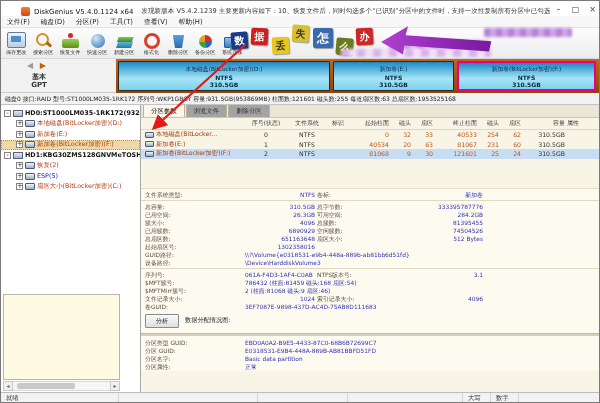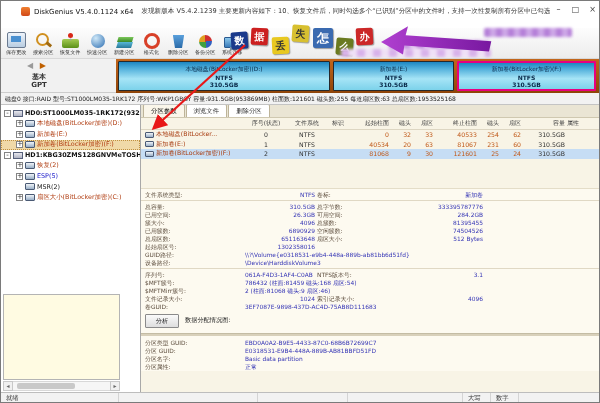--- a/index.html
+++ b/index.html
@@ -95,21 +95,21 @@
            border:1px solid #b4b4b4;box-sizing:border-box;}
   .hscroll{position:absolute;left:2px;top:380px;width:117px;height:10px;display:flex;align-items:stretch;}
   .harrow{width:10px;background:#f0f0f0;border:1px solid #c8c8c8;font-size:6px;color:#666;
           text-align:center;line-height:8px;box-sizing:border-box;flex:none;}
   .htrack{flex:1;background:#f6f6f6;border-top:1px solid #d8d8d8;border-bottom:1px solid #d8d8d8;position:relative;}
   .hthumb{position:absolute;left:4px;top:1px;width:58px;height:6px;background:#c9c9c9;border-radius:2px;}
   
   .rightpanel{position:absolute;left:140px;top:104px;width:460px;height:287px;background:#f8f4e6;overflow:hidden;}
   .tabrow{height:13px;background:#eae5d4;display:flex;align-items:flex-end;padding-left:2px;
           border-bottom:1px solid #cfc8b0;box-sizing:border-box;}
-  .tab{font-size:6.4px;color:#333;padding:1.5px 7px;background:#ffffff;border:1px solid #bdb499;
+  .tab{font-size:6.4px;color:#333;padding:1.5px 7px;background:#a3a3a3;border:1px solid #bdb499;
        border-bottom:none;border-radius:2px 2px 0 0;margin-right:1px;}
   .tab.active{background:#faf6ea;color:#000;}
   .tgrid{display:grid;grid-template-columns:100px 42px 40px 22px 42px 22px 22px 44px 22px 22px 44px 26px;
          padding-left:4px;align-items:center;}
   .thead{height:11px;border-bottom:1px solid #ddd6c2;color:#444;font-size:6px;}
   .thead .hc{white-space:nowrap;overflow:hidden;}
   .hc.c{text-align:center;} .hc.r{text-align:right;padding-right:2px;}
   .trow{height:9.5px;font-size:6.2px;color:#333;}
   .trow .cell{white-space:nowrap;overflow:hidden;}
   .trow .cname{display:flex;align-items:center;color:#a83c10;}
@@ -147,20 +147,28 @@
 
   <div class="titlebar">
     <div class="appico"></div>
     <div class="apptitle">DiskGenius V5.4.0.1124 x64</div>
     <div class="updnote">发现新版本 V5.4.2.1239 主要更新内容如下：10、恢复文件后，同时勾选多个“已识别”分区中的文件时，支持一次性复制所有分区中已勾选的文件。</div>
     <div class="winbtn">–</div>
     <div class="winbtn">□</div>
     <div class="winbtn close">×</div>
   </div>
 
+  <div class="menubar">
+    <span class="menuitem">文件(F)</span>
+    <span class="menuitem">磁盘(D)</span>
+    <span class="menuitem">分区(P)</span>
+    <span class="menuitem">工具(T)</span>
+    <span class="menuitem">查看(V)</span>
+    <span class="menuitem">帮助(H)</span>
+  </div>
 
   <div class="toolbar">
     <div class="tool">
       <div class="ti i-save"></div>
       <span class="tlab">保存更改</span>
     </div>
     <div class="tool">
       <div class="ti i-search"></div>
       <span class="tlab">搜索分区</span>
     </div>
@@ -274,24 +282,20 @@
     <div class="tnode lvl1 red">
       <span class="exp">+</span>
       <span class="drv-ico"></span>
       <span class="tlabel">恢复(2)</span>
     </div>
     <div class="tnode lvl1 blue">
       <span class="exp">+</span>
       <span class="drv-ico"></span>
       <span class="tlabel">ESP(5)</span>
     </div>
-    <div class="tnode lvl1 dark">
-      <span class="drv-ico" style="margin-left:9px;"></span>
-      <span class="tlabel">MSR(2)</span>
-    </div>
     <div class="tnode lvl1 red">
       <span class="exp">+</span>
       <span class="drv-ico"></span>
       <span class="tlabel">扇区大小(BitLocker加密)(C:)</span>
     </div>
   </div>
 
   <div class="hintbox"></div>
   <div class="hscroll">
     <div class="harrow">◂</div>

